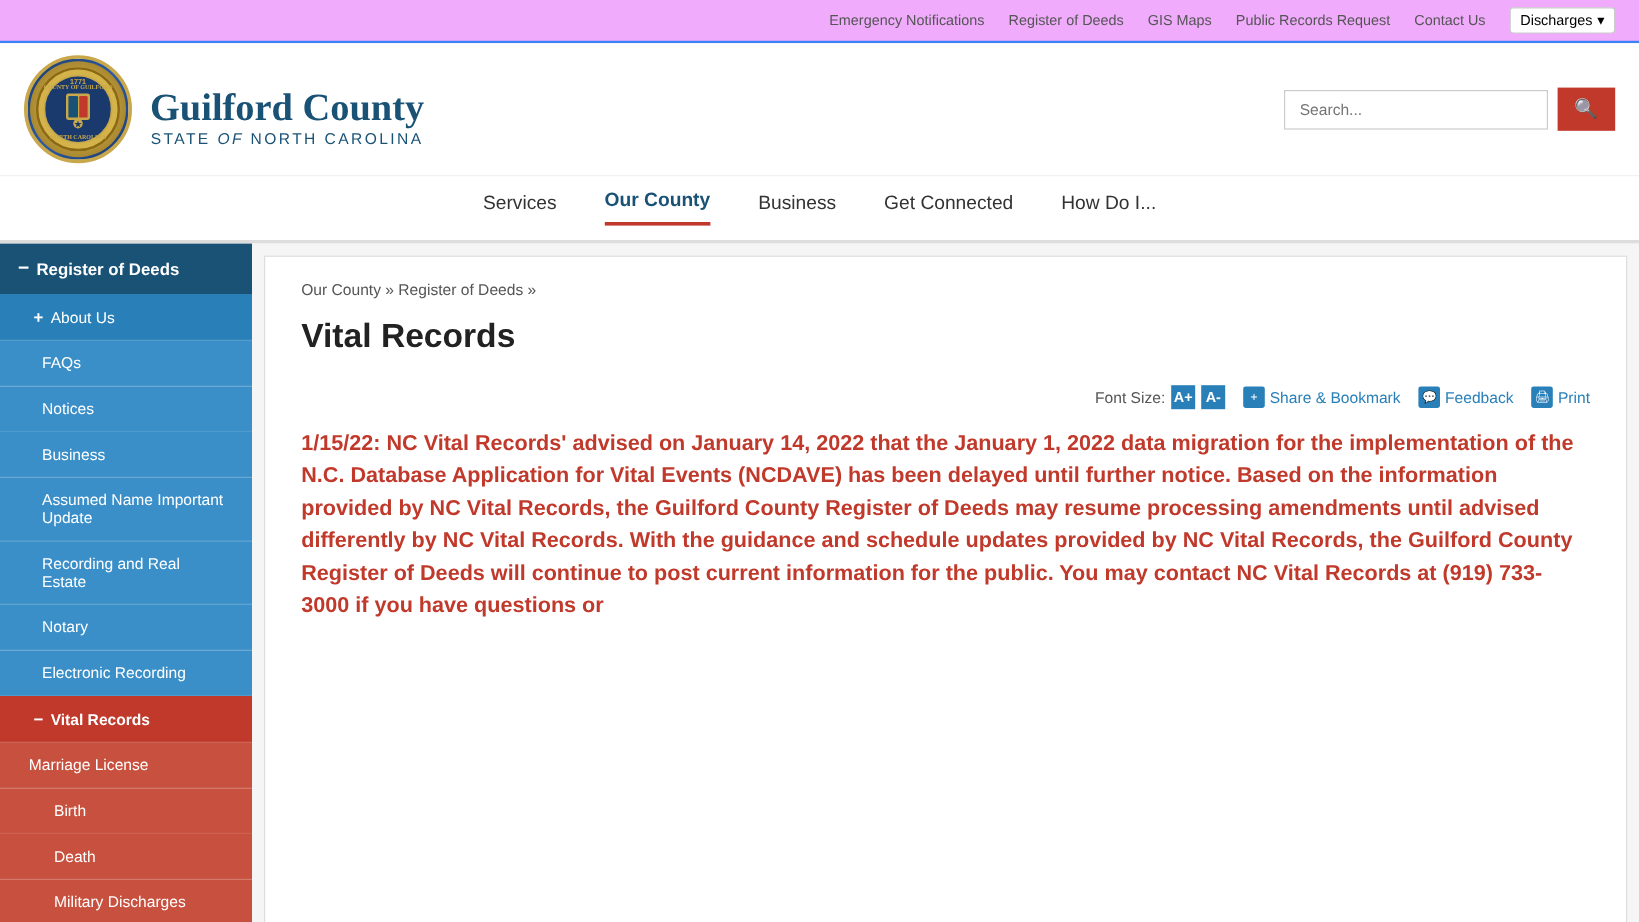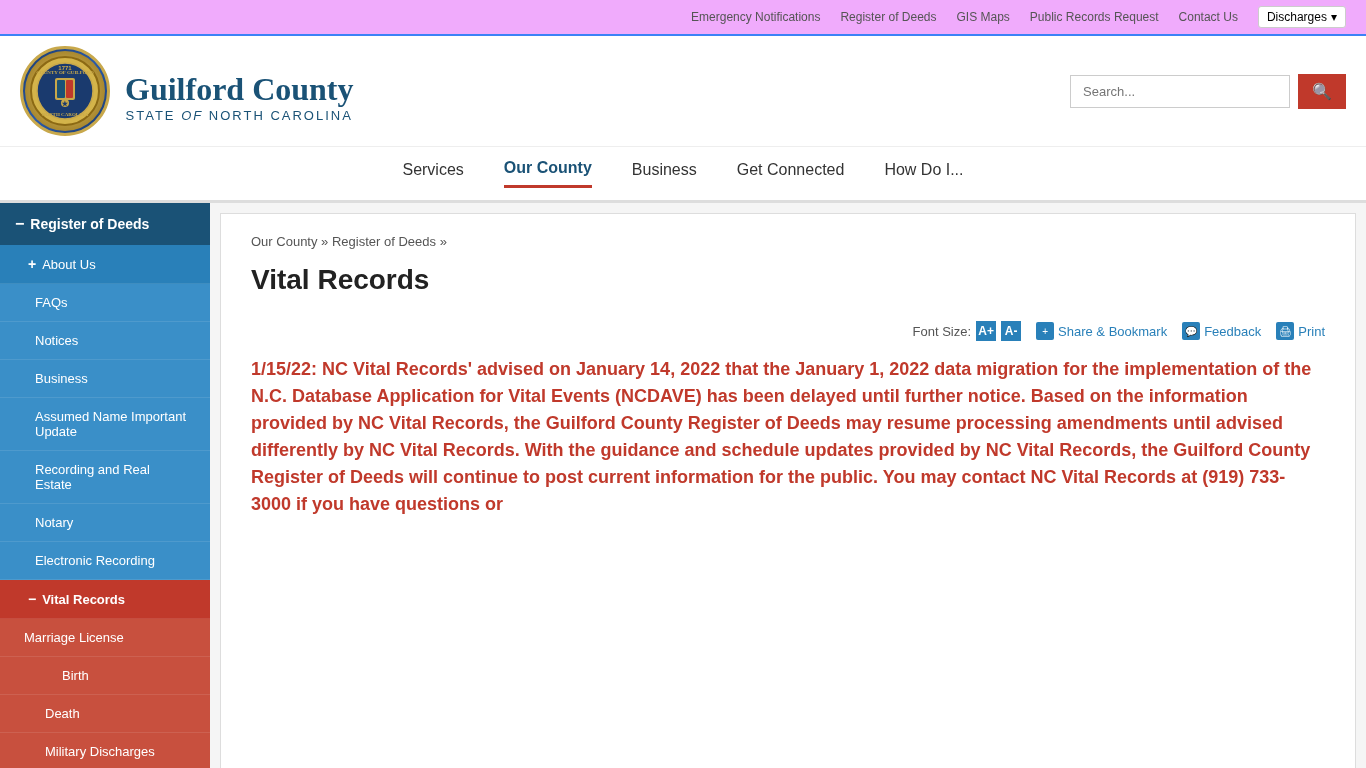--- a/index.html
+++ b/index.html
@@ -365,21 +365,21 @@
 
     <div class="sidebar-item sub active">
       <span class="minus-sm">−</span>
       <span>Vital Records</span>
     </div>
 
     <div class="sidebar-item sub2" style="background:#c8503e; padding-left:24px;">
       <span>Marriage License</span>
     </div>
 
-    <div class="sidebar-item sub2" style="background:#c8503e; padding-left:62px;">
+    <div class="sidebar-item sub2" style="background:#c8503e; padding-left:45px;">
       <span>Birth</span>
     </div>
 
     <div class="sidebar-item sub2" style="background:#c8503e; padding-left:45px;">
       <span>Death</span>
     </div>
 
     <div class="sidebar-item sub2" style="background:#c8503e; padding-left:45px;">
       <span>Military Discharges</span>
     </div>

